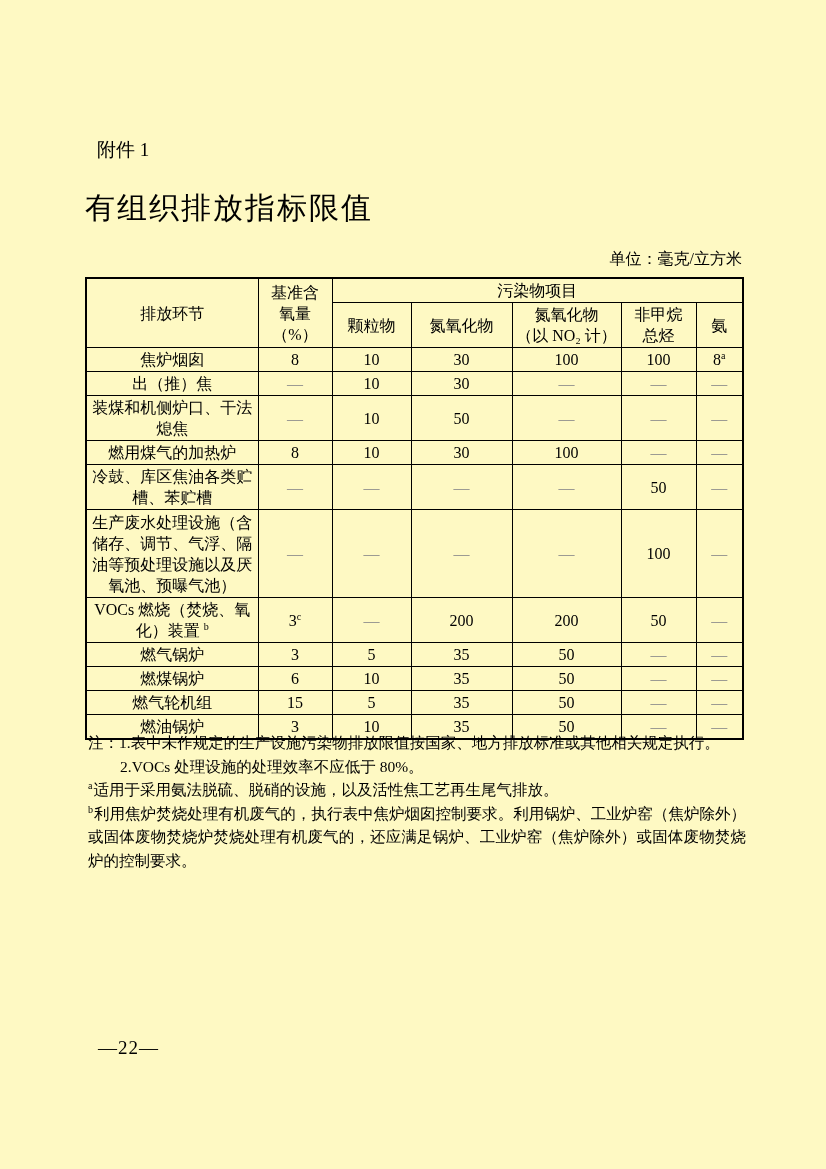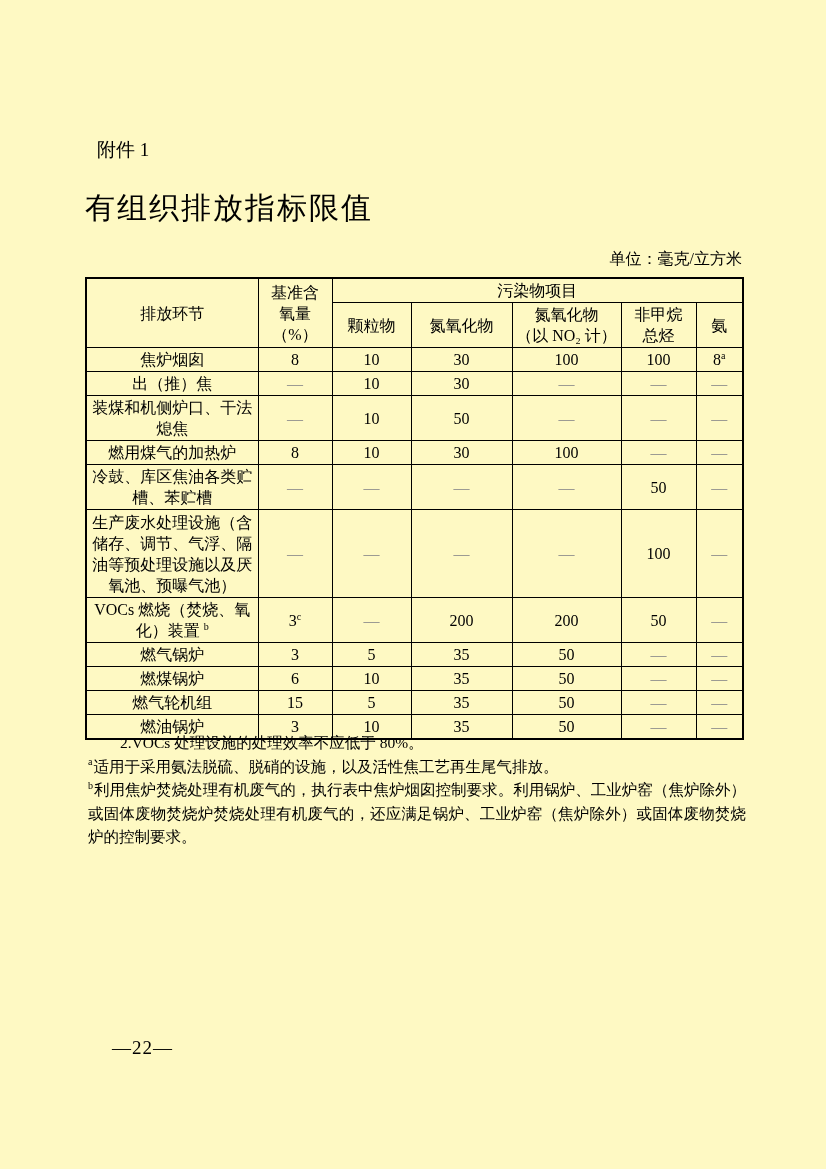--- a/index.html
+++ b/index.html
@@ -54,21 +54,21 @@
   td.dash{color:#8c8c8c;}
   sup{font-size:10px;line-height:0;}
   .notes{
     position:absolute;left:88px;top:731px;width:658px;
     font-size:15.5px;line-height:23.6px;
   }
   .notes p{margin:0;text-align:justify;}
   .notes p.indent{padding-left:32px;}
   .notes sup{font-size:10px;margin-right:1px;}
   .page-number{
-    position:absolute;left:112px;top:1037px;
+    position:absolute;left:98px;top:1037px;
     font-size:19px;letter-spacing:1px;
   }
 </style>
 </head>
 <body>
 
 <div class="page">
 
   <div class="attachment">附件 1</div>
 
@@ -203,20 +203,21 @@
             <td>35</td>
             <td>50</td>
             <td class="dash">—</td>
             <td class="dash">—</td>
           </tr>
         </tbody>
     </table>
   </div>
 
   <div class="notes" id="notes">
+      <p>注：1.表中未作规定的生产设施污染物排放限值按国家、地方排放标准或其他相关规定执行。</p>
       <p class="indent">2.VOCs 处理设施的处理效率不应低于 80%。</p>
       <p><sup>a</sup>适用于采用氨法脱硫、脱硝的设施，以及活性焦工艺再生尾气排放。</p>
       <p><sup>b</sup>利用焦炉焚烧处理有机废气的，执行表中焦炉烟囱控制要求。利用锅炉、工业炉窑（焦炉除外）或固体废物焚烧炉焚烧处理有机废气的，还应满足锅炉、工业炉窑（焦炉除外）或固体废物焚烧炉的控制要求。</p>
     </div>
 
   <div class="page-number">—22—</div>
 
 </div>
 
 </body></html>

